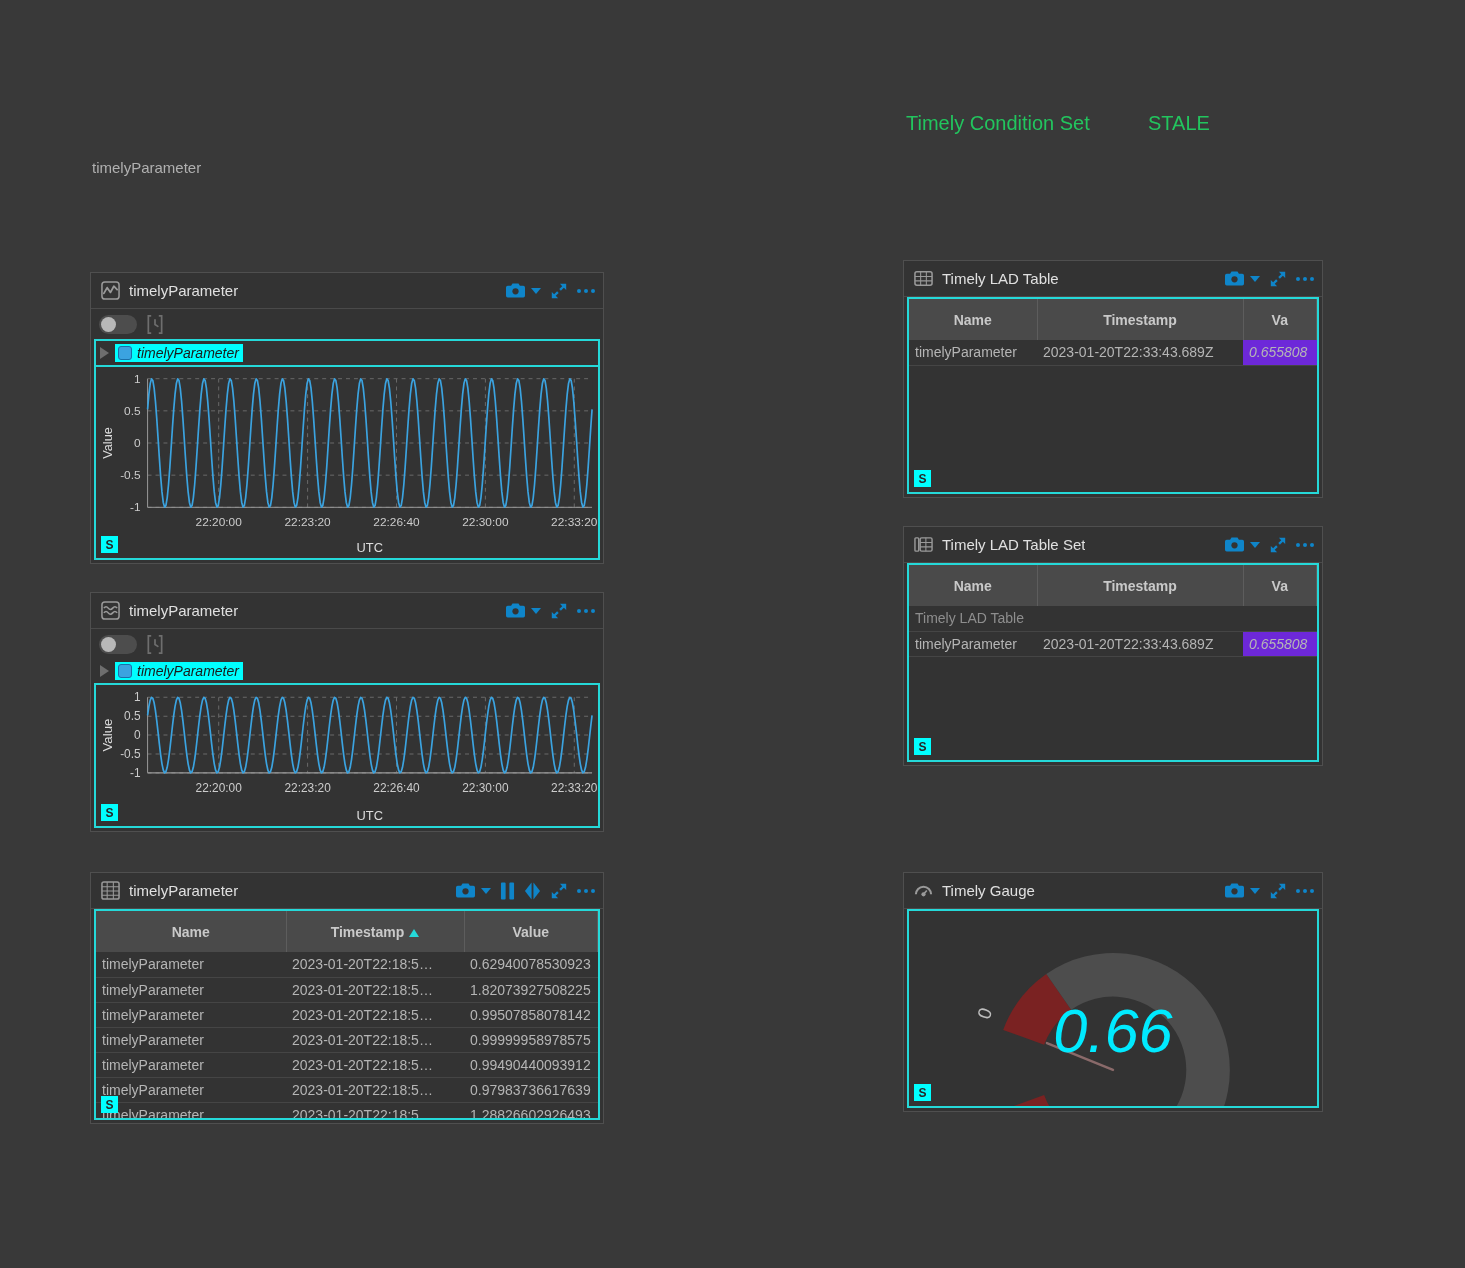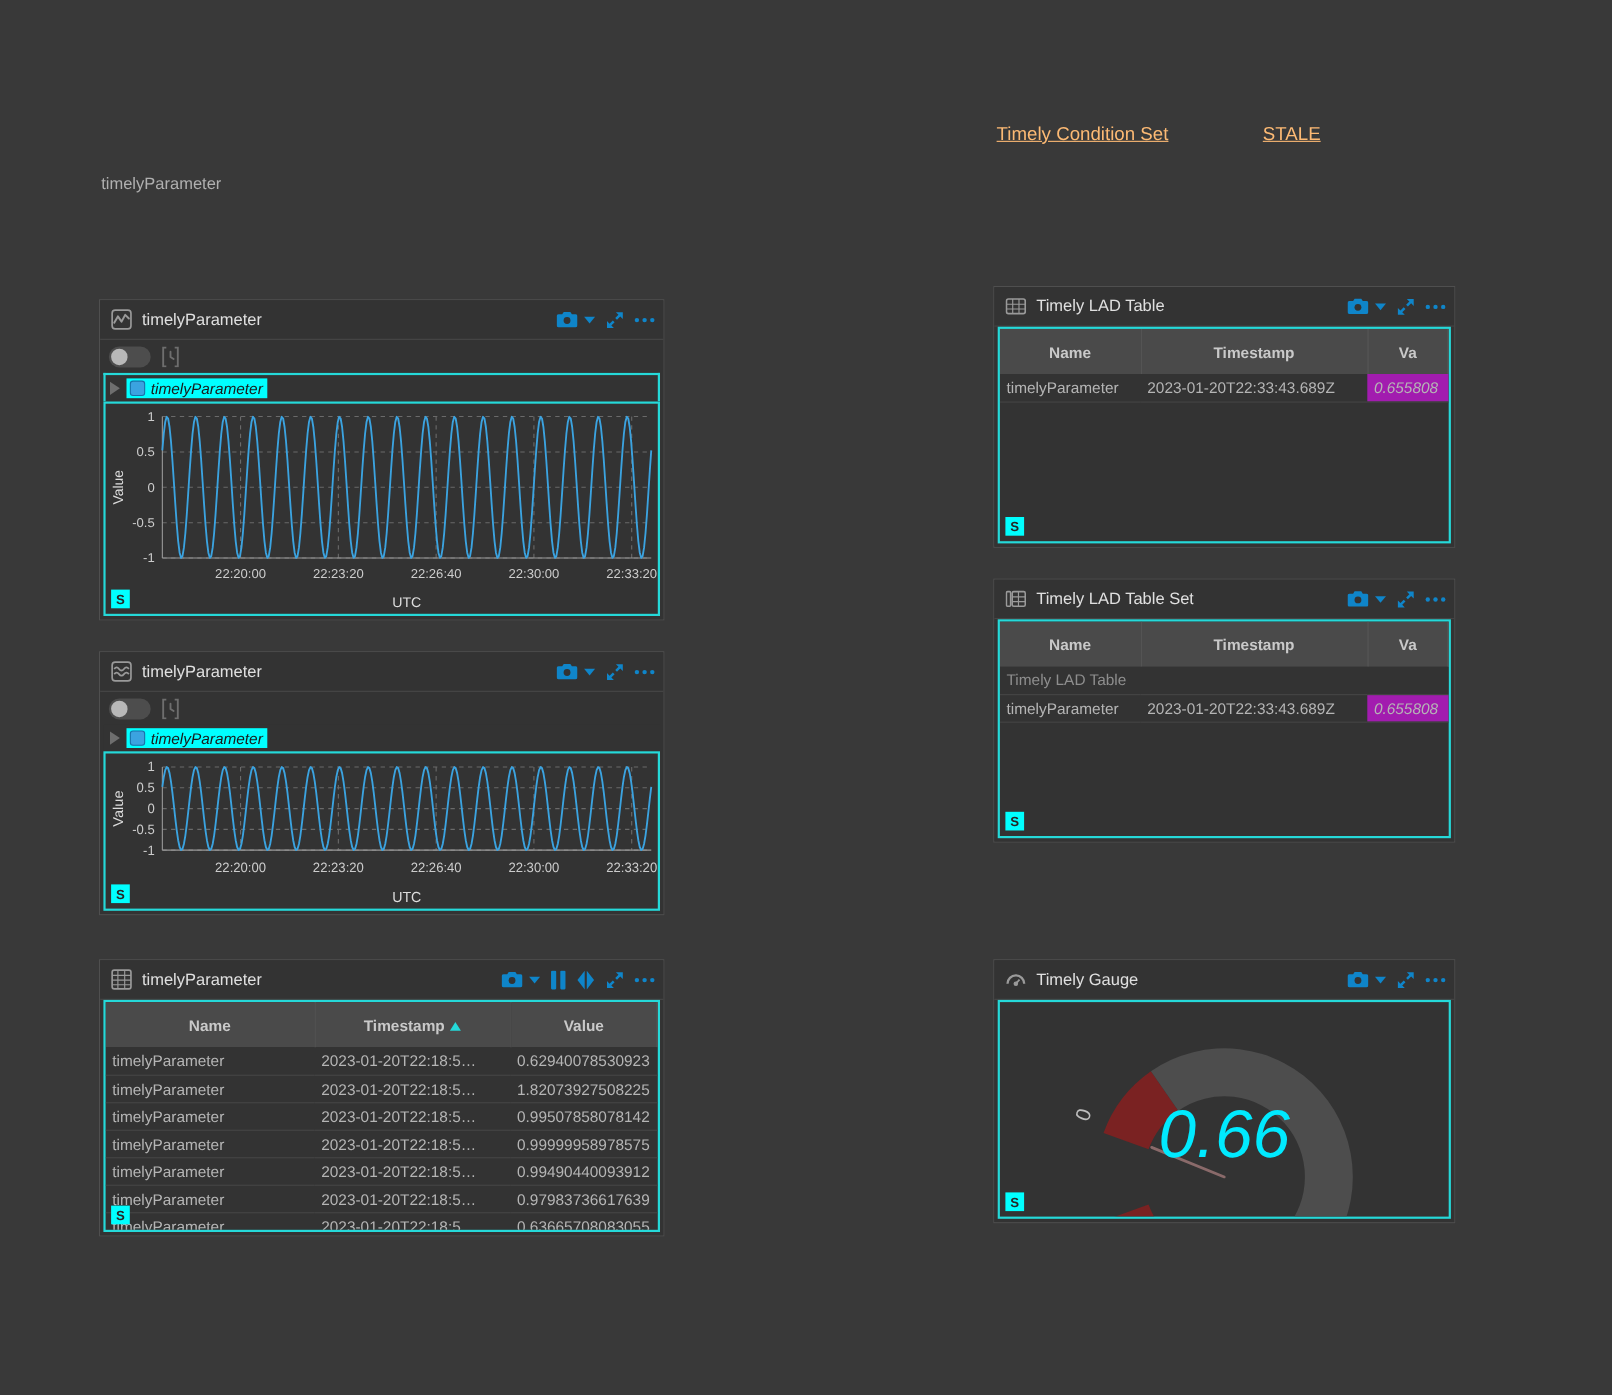--- a/index.html
+++ b/index.html
@@ -24,24 +24,23 @@
     background: #00ffff;
     color: #1a1a1a;
     font-style: italic;
     font-size: 15px;
     display: flex;
     align-items: center;
     padding-left: 6px;
   }
   .tele-plain {
     position: absolute;
-    color: #fdba74;
-    font-size: 17px;
+    color: #22c55e;
+    font-size: 20px;
     white-space: nowrap;
-    text-decoration: underline;
   }
 
   
   .widget {
     position: absolute;
     background: #333333;
     border: 1px solid #4f4f4f;
     display: flex;
     flex-direction: column;
   }
@@ -199,21 +198,21 @@
     white-space: nowrap;
     overflow: hidden;
   }
   .tbl td.num { text-align: left; }
   .tbl tr.group td {
     color: #8e8e8e;
     background: #333333;
     border-bottom: 1px solid #454545;
   }
   .cell-hl {
-    background: #a21caf;
+    background: #6d28d9;
     color: #1a1a1a;
     font-style: italic;
   }
   .sort-tri {
     display: inline-block;
     width: 0; height: 0;
     border-left: 5px solid transparent;
     border-right: 5px solid transparent;
     border-bottom: 8px solid #25d9d9;
     margin-left: 5px;
@@ -492,21 +491,21 @@
                 <td class="num">0.99490440093912</td>
               </tr>
               <tr>
                 <td>timelyParameter</td>
                 <td>2023-01-20T22:18:5…</td>
                 <td class="num">0.97983736617639</td>
               </tr>
               <tr>
                 <td>timelyParameter</td>
                 <td>2023-01-20T22:18:5…</td>
-                <td class="num">0.63665708083055</td>
+                <td class="num">1.28826602926493</td>
               </tr>
             </tbody>
         </table>
         <div class="s-badge">S</div>
       </div>
     </div>
   </div>
 
   <div class="widget" style="left:903px; top:260px; width:420px; height:238px;">
     <div class="w-header">

